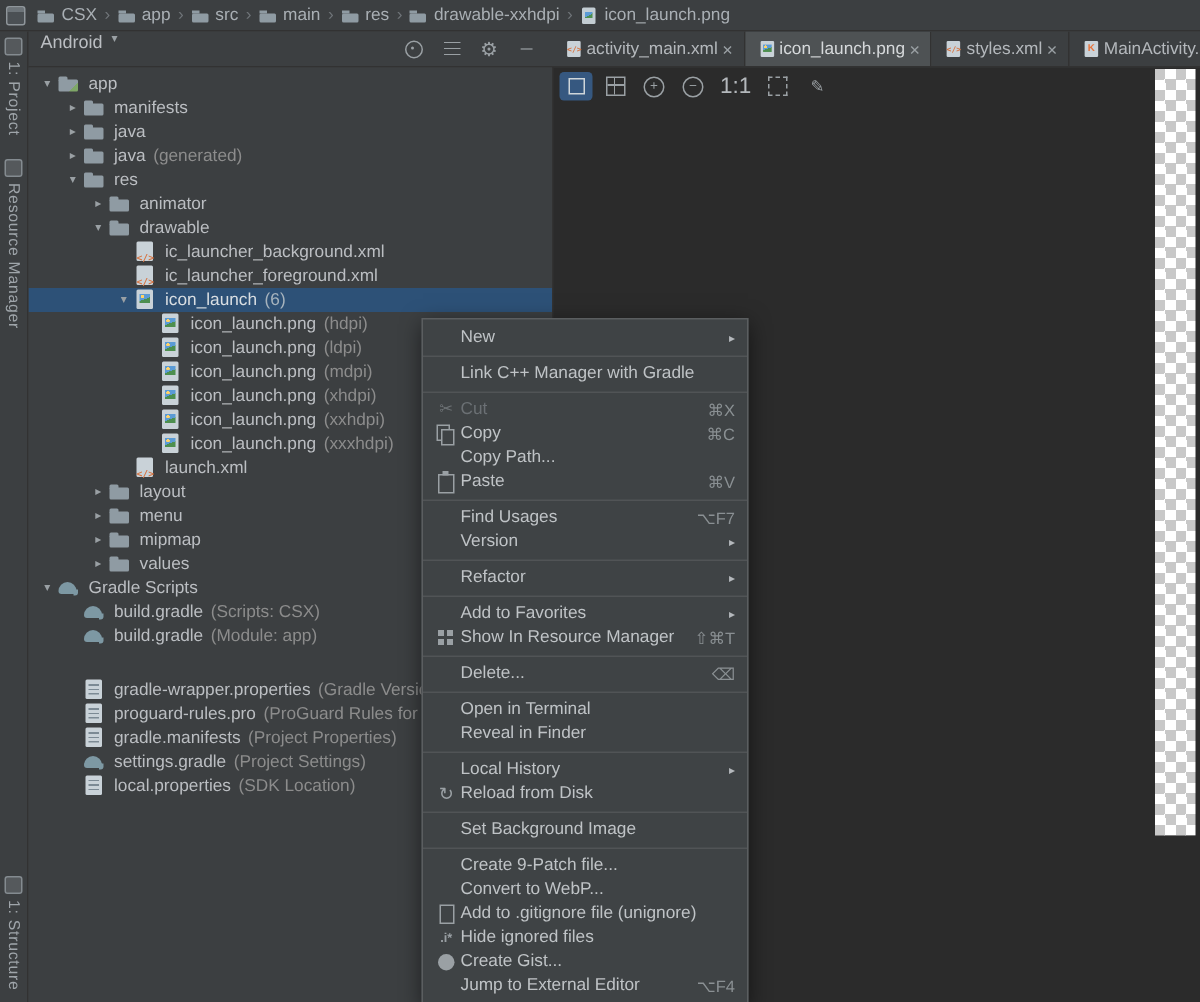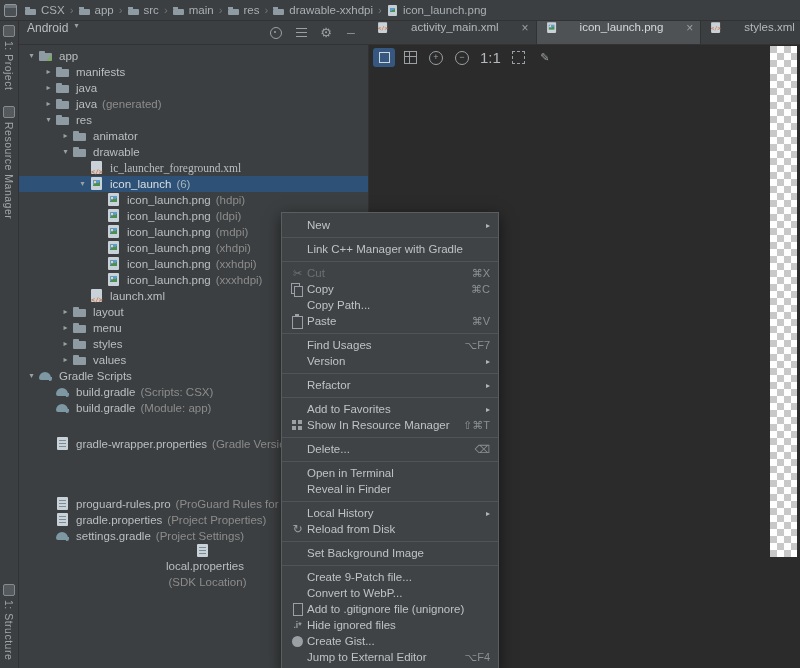--- a/index.html
+++ b/index.html
@@ -26,21 +26,21 @@
   .tb-icons{margin-left:auto;display:flex;align-items:center;gap:11px;padding-right:10px;color:#9aa0a4;}
   .tbi{display:flex;align-items:center;justify-content:center;width:14px;height:14px;font-size:13px;}
   .tbi-target{width:10px;height:10px;border:1px solid #9aa0a4;border-radius:50%;position:relative;}
   .tbi-target::before{content:"";position:absolute;left:3px;top:3px;width:2px;height:2px;background:#9aa0a4;border-radius:50%;}
   .tbi-collapse{width:11px;height:9px;background:repeating-linear-gradient(#9aa0a4 0 1px,transparent 1px 4px);}
   .tbi-min{font-size:11px;}
 
   
   .tab-bar{position:absolute;left:368px;top:21px;right:0;height:23px;display:flex;background:#3c3f41;
       border-bottom:1px solid #323232;overflow:hidden;}
-  .tab{display:flex;gap:20px;padding:0 7px;border-right:1px solid #323232;font-size:11.5px;
+  .tab{display:flex;align-items:center;gap:0;padding:0 7px;border-right:1px solid #323232;font-size:11.5px;
       color:#b4b8bc;white-space:nowrap;flex:none;}
   .tab.active{background:#4e5254;color:#d6d9db;}
   .tab-close{color:#9aa0a4;font-size:12px;margin-left:3px;}
   .tab .ticon{transform:scale(.82);margin-right:0;}
 
   
   .left-rail{position:absolute;left:0;top:21px;width:18px;bottom:0;background:#3c3f41;border-right:1px solid #323232;
       display:flex;flex-direction:column;align-items:center;padding-top:4px;}
   .rail-group{display:flex;flex-direction:column;align-items:center;gap:16px;}
   .rail-bottom{margin-top:auto;padding-bottom:8px;}
@@ -246,21 +246,26 @@
       <div class="tree-row" style="padding-left: 40px;">
         <span class="arrow">▸</span>
         <span class="ticon folder"></span>
         <span class="tlabel">animator</span>
       </div>
       <div class="tree-row" style="padding-left: 40px;">
         <span class="arrow">▾</span>
         <span class="ticon folder"></span>
         <span class="tlabel">drawable</span>
       </div>
-      <div class="tree-row" style="padding-left: 57px; font-family: Liberation Serif, serif;">
+      <div class="tree-row" style="padding-left: 57px;">
+        <span class="arrow"></span>
+        <span class="ticon file-xml"></span>
+        <span class="tlabel">ic_launcher_background.xml</span>
+      </div>
+      <div class="tree-row" style="padding-left: 57px;">
         <span class="arrow"></span>
         <span class="ticon file-xml"></span>
         <span class="tlabel">ic_launcher_foreground.xml</span>
       </div>
       <div class="tree-row selected" style="padding-left: 57px;">
         <span class="arrow">▾</span>
         <span class="ticon file-img"></span>
         <span class="tlabel">icon_launch</span>
         <span class="tnote">(6)</span>
       </div>
@@ -311,21 +316,21 @@
         <span class="tlabel">layout</span>
       </div>
       <div class="tree-row" style="padding-left: 40px;">
         <span class="arrow">▸</span>
         <span class="ticon folder"></span>
         <span class="tlabel">menu</span>
       </div>
       <div class="tree-row" style="padding-left: 40px;">
         <span class="arrow">▸</span>
         <span class="ticon folder"></span>
-        <span class="tlabel">styles</span>
+        <span class="tlabel">mipmap</span>
       </div>
       <div class="tree-row" style="padding-left: 40px;">
         <span class="arrow">▸</span>
         <span class="ticon folder"></span>
         <span class="tlabel">values</span>
       </div>
       <div class="tree-row" style="padding-left: 6px;">
         <span class="arrow">▾</span>
         <span class="ticon gradle"></span>
         <span class="tlabel">Gradle Scripts</span>
@@ -341,39 +346,39 @@
         <span class="ticon gradle"></span>
         <span class="tlabel">build.gradle</span>
         <span class="tnote">(Module: app)</span>
       </div>
       <div class="tree-row" style="padding-left: 23px; margin-top: 20px;">
         <span class="arrow"></span>
         <span class="ticon file-props"></span>
         <span class="tlabel">gradle-wrapper.properties</span>
         <span class="tnote">(Gradle Version)</span>
       </div>
-      <div class="tree-row" style="padding-left: 23px; margin-top: 44px;">
+      <div class="tree-row" style="padding-left: 23px;">
         <span class="arrow"></span>
         <span class="ticon file-props"></span>
         <span class="tlabel">proguard-rules.pro</span>
         <span class="tnote">(ProGuard Rules for app)</span>
       </div>
       <div class="tree-row" style="padding-left: 23px;">
         <span class="arrow"></span>
         <span class="ticon file-props"></span>
-        <span class="tlabel">gradle.properties</span>
+        <span class="tlabel">gradle.manifests</span>
         <span class="tnote">(Project Properties)</span>
       </div>
       <div class="tree-row" style="padding-left: 23px;">
         <span class="arrow"></span>
         <span class="ticon gradle"></span>
         <span class="tlabel">settings.gradle</span>
         <span class="tnote">(Project Settings)</span>
       </div>
-      <div class="tree-row" style="padding-left: 23px; flex-direction: column;">
+      <div class="tree-row" style="padding-left: 23px;">
         <span class="arrow"></span>
         <span class="ticon file-props"></span>
         <span class="tlabel">local.properties</span>
         <span class="tnote">(SDK Location)</span>
       </div>
     </div>
 
   <div class="editor">
     <div class="ed-toolbar">
       <span class="ebtn selected">

